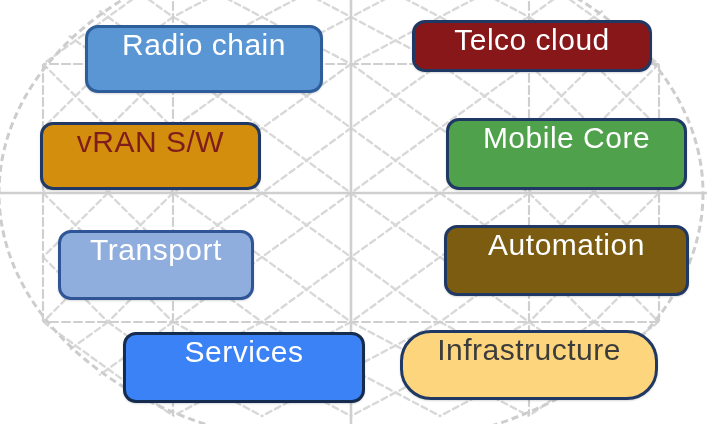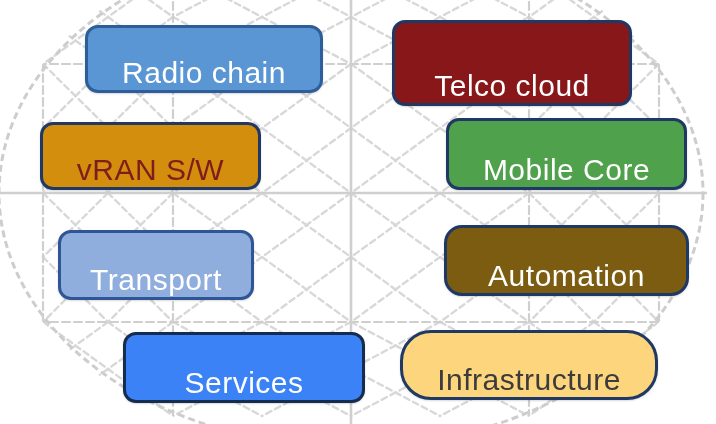--- a/index.html
+++ b/index.html
@@ -6,38 +6,38 @@
   .stage{
     position:relative;
     width:716px;height:424px;
     overflow:hidden;
     background:#ffffff;
     font-family:"Liberation Sans", sans-serif;
   }
   #mesh{position:absolute;left:0;top:0;width:716px;height:424px;}
   .node{
     position:absolute;
-    display:flex;align-items:flex-end;justify-content:center;
+    display:flex;align-items:flex-start;justify-content:center;
     border:3px solid #14532d;
     border-radius:13px;
     box-sizing:border-box;
     font-size:30px;
     font-weight:300;
     letter-spacing:0.5px;
     color:#fff;
     box-shadow:0 1px 2px rgba(0,0,0,0.15);
     white-space:nowrap;
   }
   
   #n0{left:85px;  top:25px;  width:238px; height:68px;}
-  #n1{left:392px; top:20px;  width:240px; height:86px;}
+  #n1{left:412px; top:20px;  width:240px; height:52px;}
   #n2{left:40px;  top:122px; width:221px; height:68px;}
   #n3{left:446px; top:118px; width:241px; height:72px;}
   #n4{left:58px;  top:230px; width:196px; height:70px;}
-  #n5{left:444px; top:225px; width:245px; height:71px;border-radius:18px;}
+  #n5{left:444px; top:225px; width:245px; height:71px;}
   #n6{left:123px; top:332px; width:242px; height:71px;}
   #n7{left:400px; top:330px; width:258px; height:70px;}
 </style>
 </head>
 <body>
 
 <div class="stage">
 
   <svg id="mesh" viewBox="0 0 716 424" xmlns="http://www.w3.org/2000/svg" aria-hidden="true">
       <defs>

